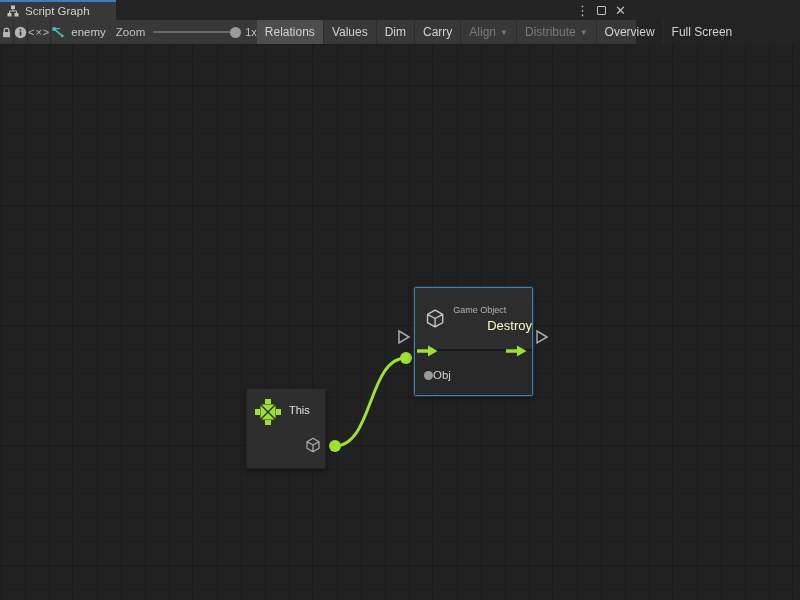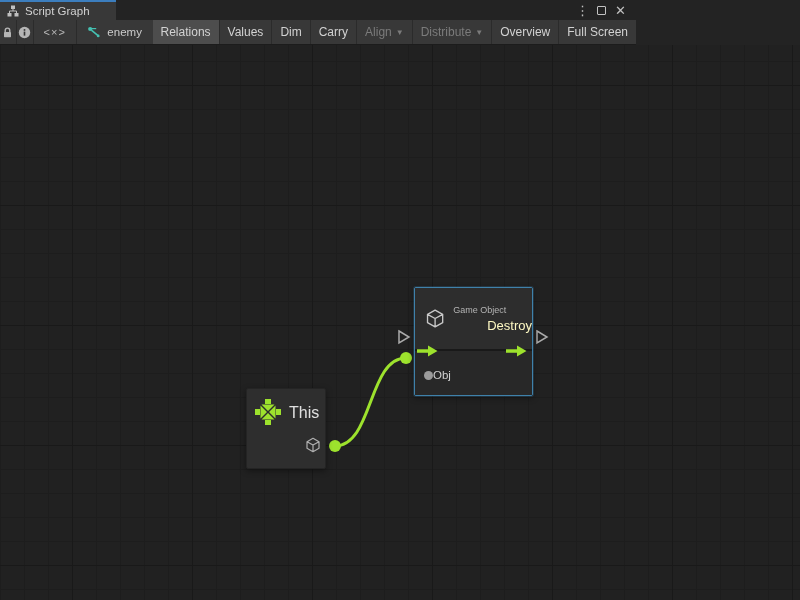--- a/index.html
+++ b/index.html
@@ -65,21 +65,21 @@
   .nd-body { height:46px; background:#282828; border-top:2px solid #191919;
     display:flex; align-items:center; padding-left:9px; padding-top:4px; }
   .port-dot { width:9px; height:9px; border-radius:50%; background:#9b9b9b; }
   .nd-port-label { font-size:11.5px; color:#d0d0d0; margin-left:0; }
   .flow-arrow { position:absolute; top:57px; }
   .flow-arrow.in { left:2px; } .flow-arrow.out { right:5px; }
 
   .node-this { left:246px; top:343px; width:80px; height:81px; background:#2e2e2e;
     border:1px solid #242424; }
   .node-this .this-icon { position:absolute; left:7px; top:9px; }
-  .node-this .this-title { position:absolute; left:42px; top:15px; font-size:16px; color:#e0e0e0; }
+  .node-this .this-title { position:absolute; left:42px; top:15px; font-size:11px; color:#e0e0e0; }
   .node-this .this-out-icon { position:absolute; left:58px; top:48px; }
 </style>
 </head>
 <body>
 
 <div class="window">
 
   <div class="titlebar">
     <div class="tab">
       <svg width="12" height="12" viewBox="0 0 12 12">
@@ -115,20 +115,27 @@
     </div>
     <div class="tb-btn tb-code-btn">&lt;×&gt;</div>
     <div class="tb-btn tb-graph">
       <svg width="14" height="13" viewBox="0 0 14 13">
         <circle cx="3.2" cy="3" r="2.1" fill="#45C1B2"></circle>
         <path d="M4.4 4.1 L11 9.6" stroke="#45C1B2" stroke-width="1.6" fill="none"></path>
         <path d="M4.8 2.6 H9.2" stroke="#45C1B2" stroke-width="1.2" fill="none"></path>
         <circle cx="11.2" cy="9.9" r="1.4" fill="#45C1B2"></circle>
       </svg>
       <span class="tb-graph-name">enemy</span>
+    </div>
+    <div class="tb-zoom">
+      <span class="tb-zoom-label">Zoom</span>
+      <span class="zoom-track">
+        <span class="zoom-knob"></span>
+      </span>
+      <span class="tb-zoom-value">1x</span>
     </div>
     <div class="tb-buttons">
       <div class="tb-text-btn active">
         <span>Relations</span>
       </div>
       <div class="tb-text-btn">
         <span>Values</span>
       </div>
       <div class="tb-text-btn">
         <span>Dim</span>

